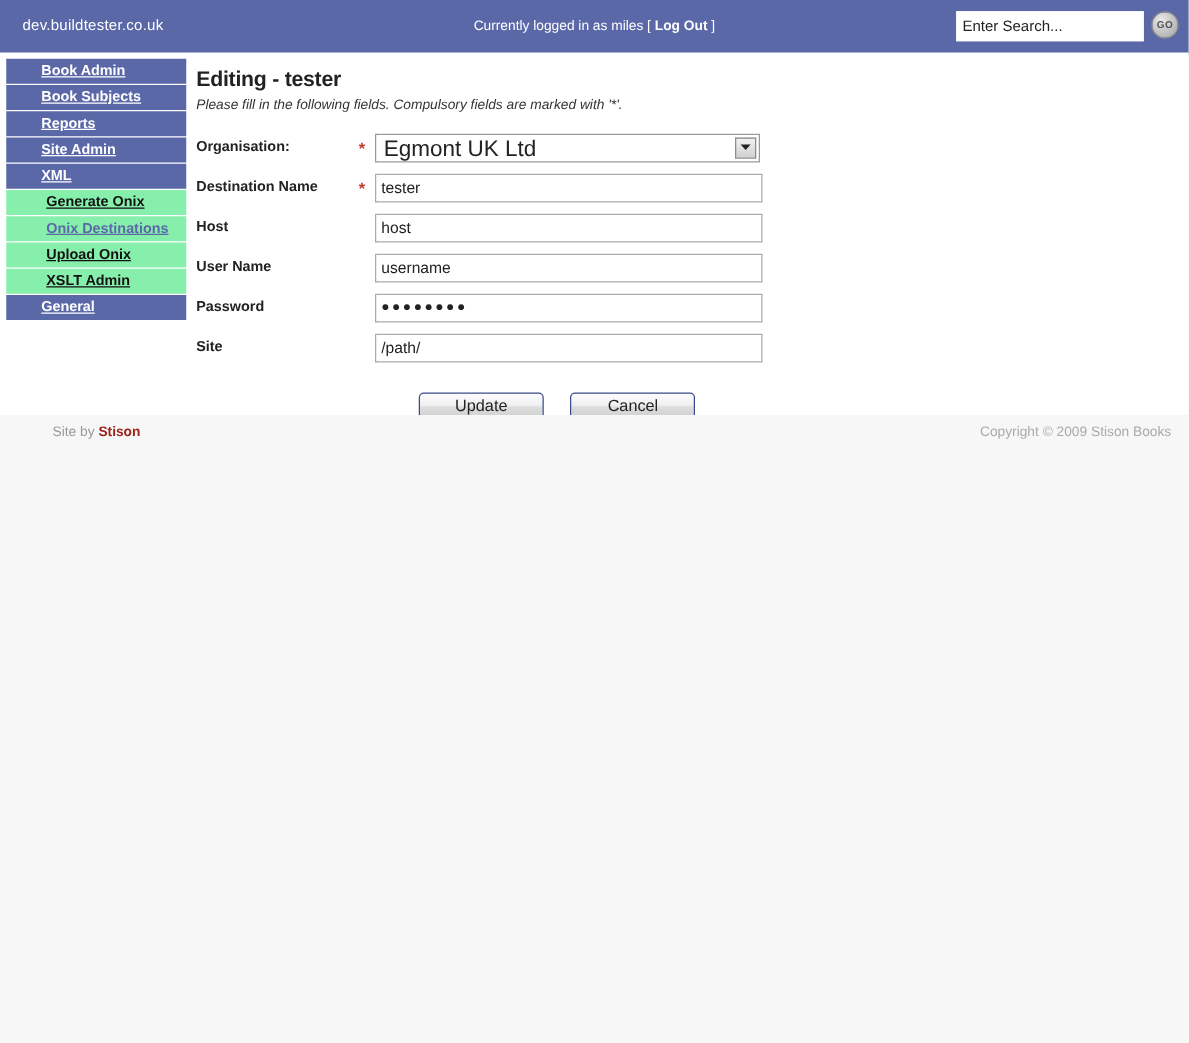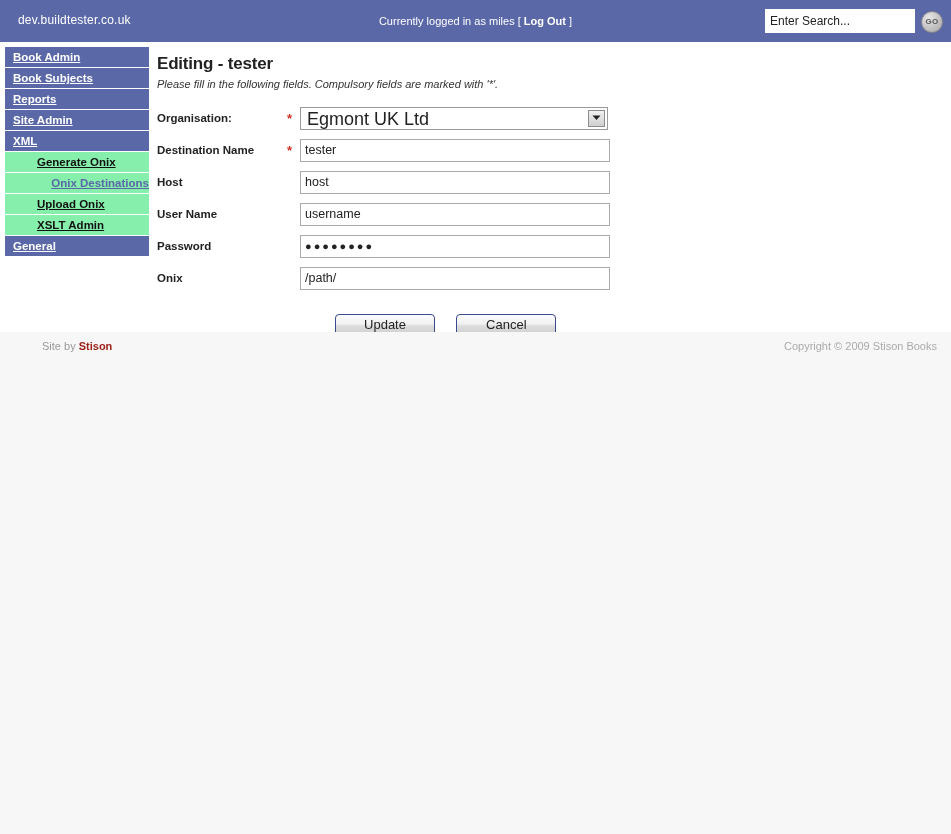--- a/index.html
+++ b/index.html
@@ -45,21 +45,21 @@
     color: #ffffff;
     font-weight: bold;
     text-decoration: none;
     cursor: pointer;
   }
   #search-area {
     position: absolute;
     right: 8px;
     top: 9px;
     display: flex;
-    align-items: flex-end;
+    align-items: flex-start;
   }
   #search-input {
     width: 140px;
     height: 18px;
     padding: 1px 3px;
     border: 2px solid #ffffff;
     background: #ffffff;
     font-family: "Liberation Sans", sans-serif;
     font-size: 12px;
     color: #222;
@@ -94,40 +94,39 @@
   #sidebar {
     position: absolute;
     left: 5px;
     top: 3px;
     width: 144px;
   }
   .nav-item {
     display: block;
     height: 20px;
     line-height: 20px;
-    padding-left: 8px;
+    padding-left: 28px;
     margin-bottom: 1px;
     font-size: 11.5px;
     font-weight: bold;
     box-sizing: border-box;
     cursor: pointer;
     white-space: nowrap;
   }
   .nav-item.top {
     background: #5a68a8;
     color: #ffffff;
   }
   .nav-item.sub {
     background: #86efac;
     color: #111111;
     padding-left: 32px;
   }
   .nav-item.sub.active {
     color: #5a68a8;
-    text-align: right;
   }
 
   
   #content {
     position: absolute;
     left: 157px;
     top: 0;
     right: 0;
   }
   #page-title {
@@ -371,21 +370,21 @@
 
         <tr>
           <td class="lbl-cell">Password</td>
           <td class="star-cell"></td>
           <td class="field-cell">
             <input class="txt pwd" type="text" value="●●●●●●●●" style="">
           </td>
         </tr>
 
         <tr>
-          <td class="lbl-cell">Onix</td>
+          <td class="lbl-cell">Site</td>
           <td class="star-cell"></td>
           <td class="field-cell">
             <input class="txt" type="text" value="/path/" style="">
           </td>
         </tr>
       </tbody>
     </table>
 
     <div id="button-row">
       <span class="btn">Update</span>

